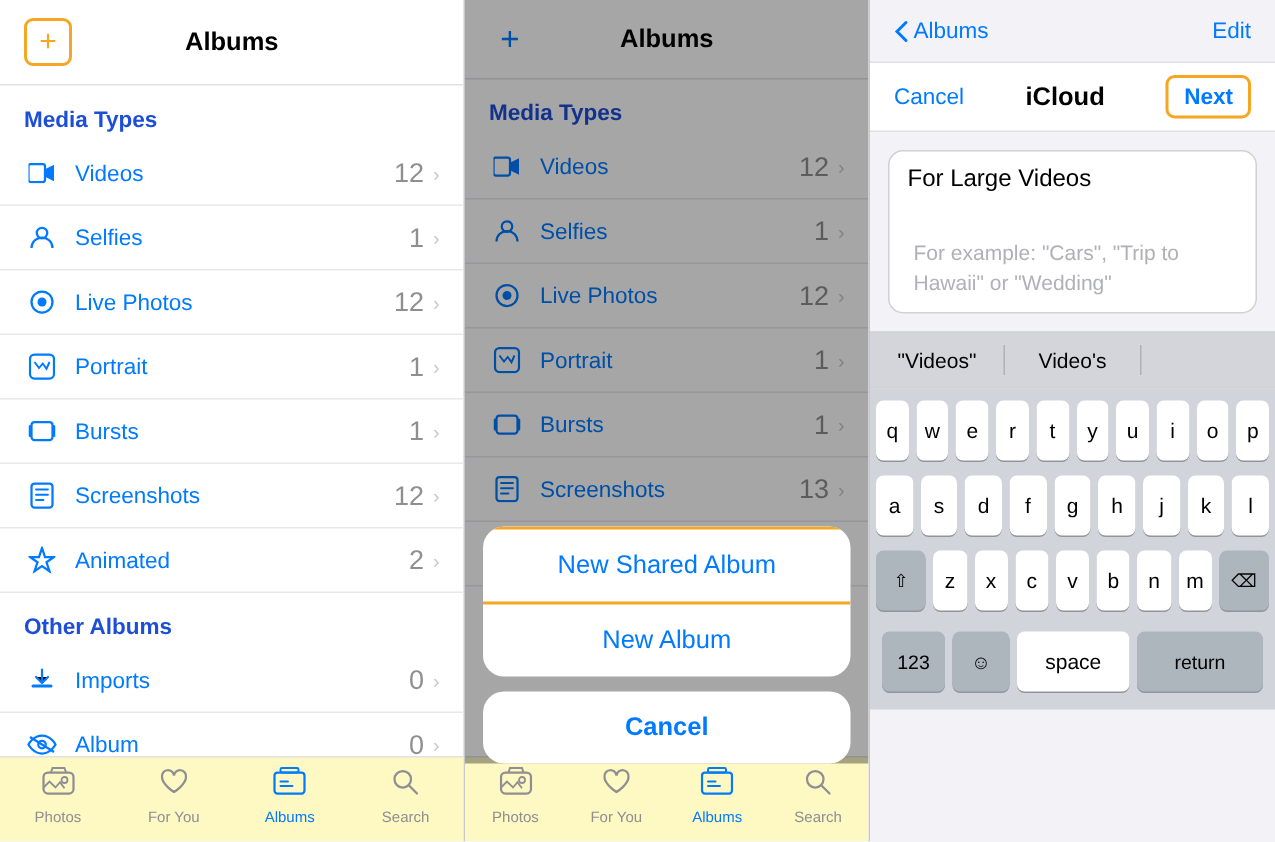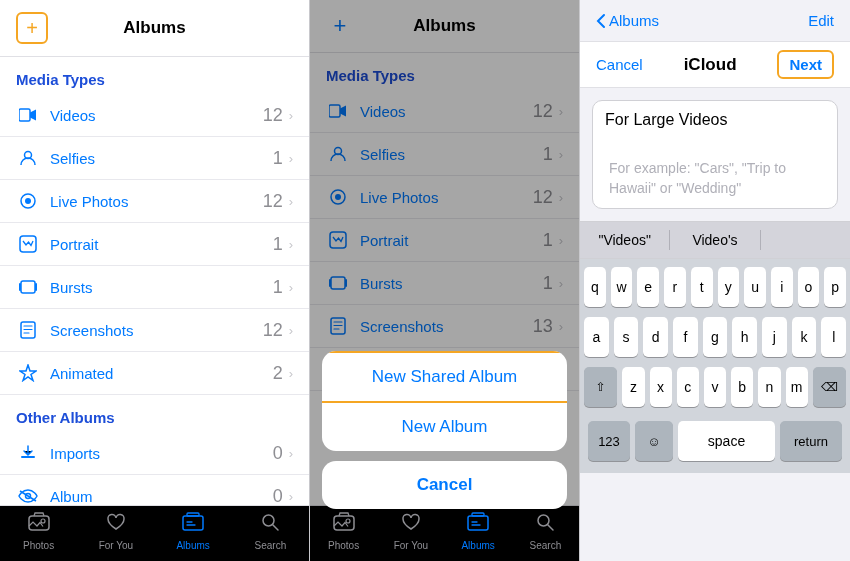--- a/index.html
+++ b/index.html
@@ -133,21 +133,21 @@
     }
     .chevron {
       color: #c8c8cc;
       font-size: 13px;
     }
 
     
     .bottom-tabs {
       display: flex;
       border-top: 1px solid #e0e0e5;
-      background: #000000;
+      background: #fef9c3;
       padding: 6px 0 10px 0;
     }
     .tab-item {
       flex: 1;
       display: flex;
       flex-direction: column;
       align-items: center;
       gap: 3px;
       cursor: pointer;
     }
@@ -318,21 +318,21 @@
       align-items: center;
       justify-content: center;
       font-size: 13px;
       color: #000;
       box-shadow: 0 1px 0 rgba(0,0,0,0.3);
       cursor: pointer;
     }
     .bottom-key.num-toggle { width: 42px; }
     .bottom-key.emoji { width: 38px; }
     .bottom-key.space-bar { flex: 1; background: #fff; font-size: 14px; }
-    .bottom-key.return-btn { width: 62px; }
+    .bottom-key.return-btn { width: 84px; }
 
     
     svg { display: inline-block; }
   </style>
 </head>
 <body>
 
 <div class="panel panel-1">
   <div class="panel-header">
     <div class="add-btn">+</div>

